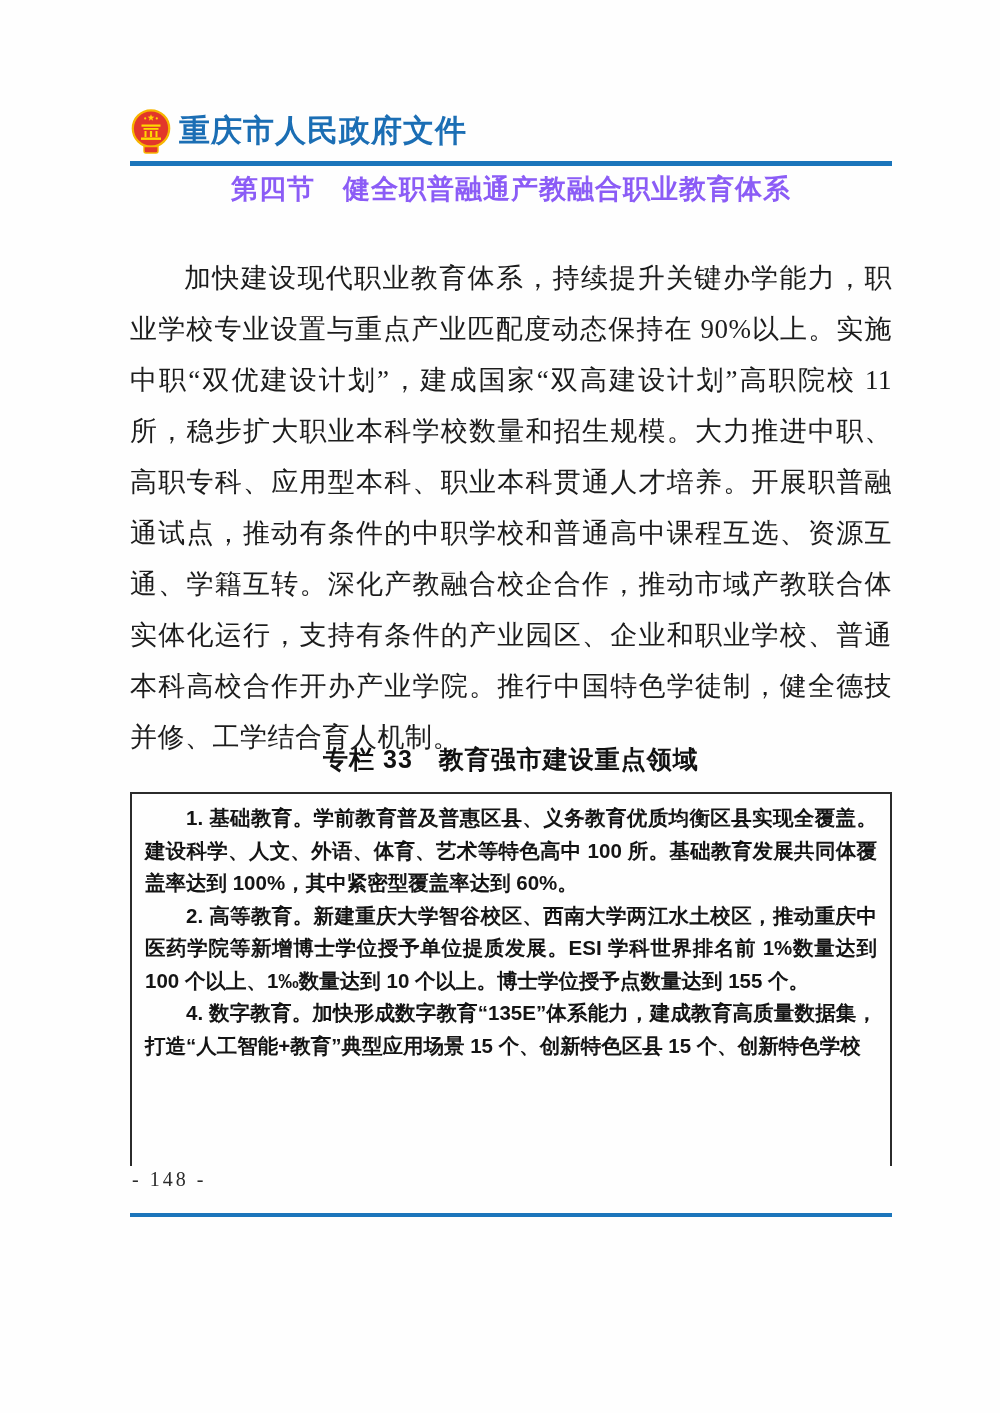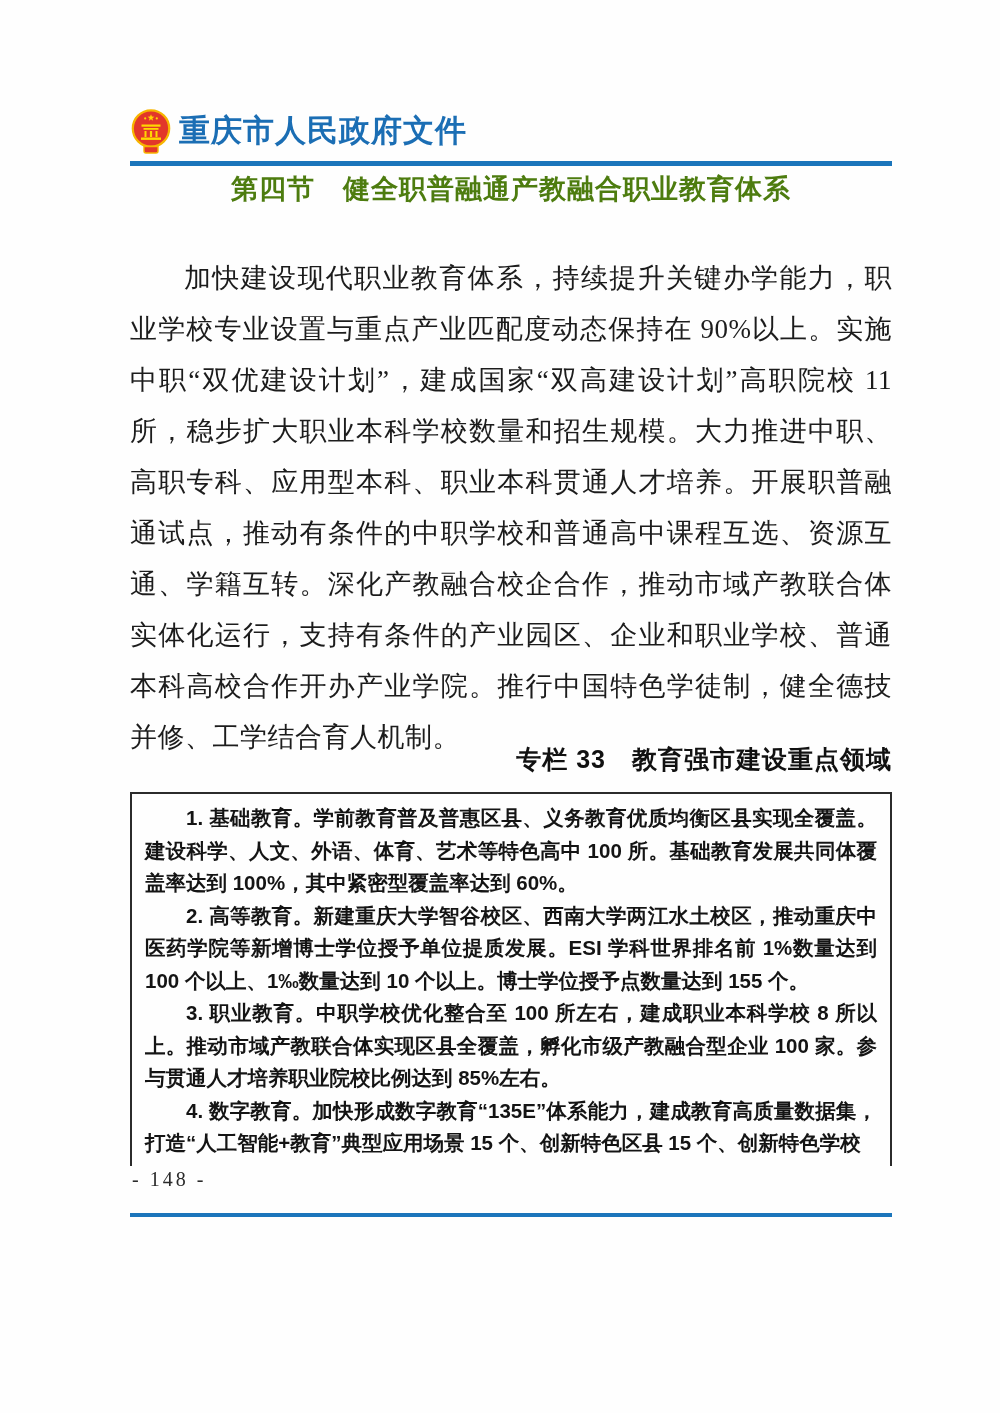--- a/index.html
+++ b/index.html
@@ -24,32 +24,32 @@
     color:#1b6eb4;white-space:nowrap;
   }
   .masthead-rule{
     position:absolute;left:130px;top:161px;width:762px;height:5px;
     background:#1b75bb;
   }
   
   .section-title{
     position:absolute;left:130px;top:171px;width:762px;
     text-align:center;font-size:27px;font-weight:bold;
-    letter-spacing:1px;color:#4d7c0f;
+    letter-spacing:1px;color:#8b5cf6;
   }
   
   .body-text{
     position:absolute;left:130px;top:226px;width:762px;
     font-size:27px;line-height:51px;letter-spacing:.5px;
     text-align:justify;text-indent:2em;color:#1c1c1c;
   }
   
   .panel-title{
     position:absolute;left:130px;top:743px;width:762px;
-    text-align:right;
+    text-align:center;
     font-family:"Liberation Sans","DejaVu Sans",sans-serif;
     font-size:25px;font-weight:bold;color:#111;letter-spacing:1px;
   }
   .panel{
     position:absolute;left:130px;top:792px;width:762px;height:374px;
     box-sizing:border-box;
     border:2px solid #2b2b2b;border-bottom:none;
     padding:8px 13px 0 13px;
     overflow:hidden;
     background:#fefefe;
@@ -103,20 +103,19 @@
 
   <div class="section-title">第四节　健全职普融通产教融合职业教育体系</div>
 
   <p class="body-text">加快建设现代职业教育体系，持续提升关键办学能力，职业学校专业设置与重点产业匹配度动态保持在 90%以上。实施中职“双优建设计划”，建成国家“双高建设计划”高职院校 11 所，稳步扩大职业本科学校数量和招生规模。大力推进中职、高职专科、应用型本科、职业本科贯通人才培养。开展职普融通试点，推动有条件的中职学校和普通高中课程互选、资源互通、学籍互转。深化产教融合校企合作，推动市域产教联合体实体化运行，支持有条件的产业园区、企业和职业学校、普通本科高校合作开办产业学院。推行中国特色学徒制，健全德技并修、工学结合育人机制。</p>
 
   <div class="panel-title">专栏 33　教育强市建设重点领域</div>
 
   <div class="panel">
     <p class="panel-item">1. 基础教育。学前教育普及普惠区县、义务教育优质均衡区县实现全覆盖。建设科学、人文、外语、体育、艺术等特色高中 100 所。基础教育发展共同体覆盖率达到 100%，其中紧密型覆盖率达到 60%。</p>
     <p class="panel-item">2. 高等教育。新建重庆大学智谷校区、西南大学两江水土校区，推动重庆中医药学院等新增博士学位授予单位提质发展。ESI 学科世界排名前 1%数量达到 100 个以上、1‰数量达到 10 个以上。博士学位授予点数量达到 155 个。</p>
-    <p class="panel-item">3. 职业教育。中职学校优化整合至 100 所左右，建成职业本科学校 8 所以上。推动市域产教联合体实现区县全覆盖，孵化市级产教融合型企业 100 家。参与贯通人才培养职业院校比例达到 85%左右。</p>
     <p class="panel-item">4. 数字教育。加快形成数字教育“135E”体系能力，建成教育高质量数据集，打造“人工智能+教育”典型应用场景 15 个、创新特色区县 15 个、创新特色学校</p>
   </div>
 
   <div class="page-number">- 148 -</div>
   <div class="footer-rule"></div>
 
 </div>
 
 </body></html>

